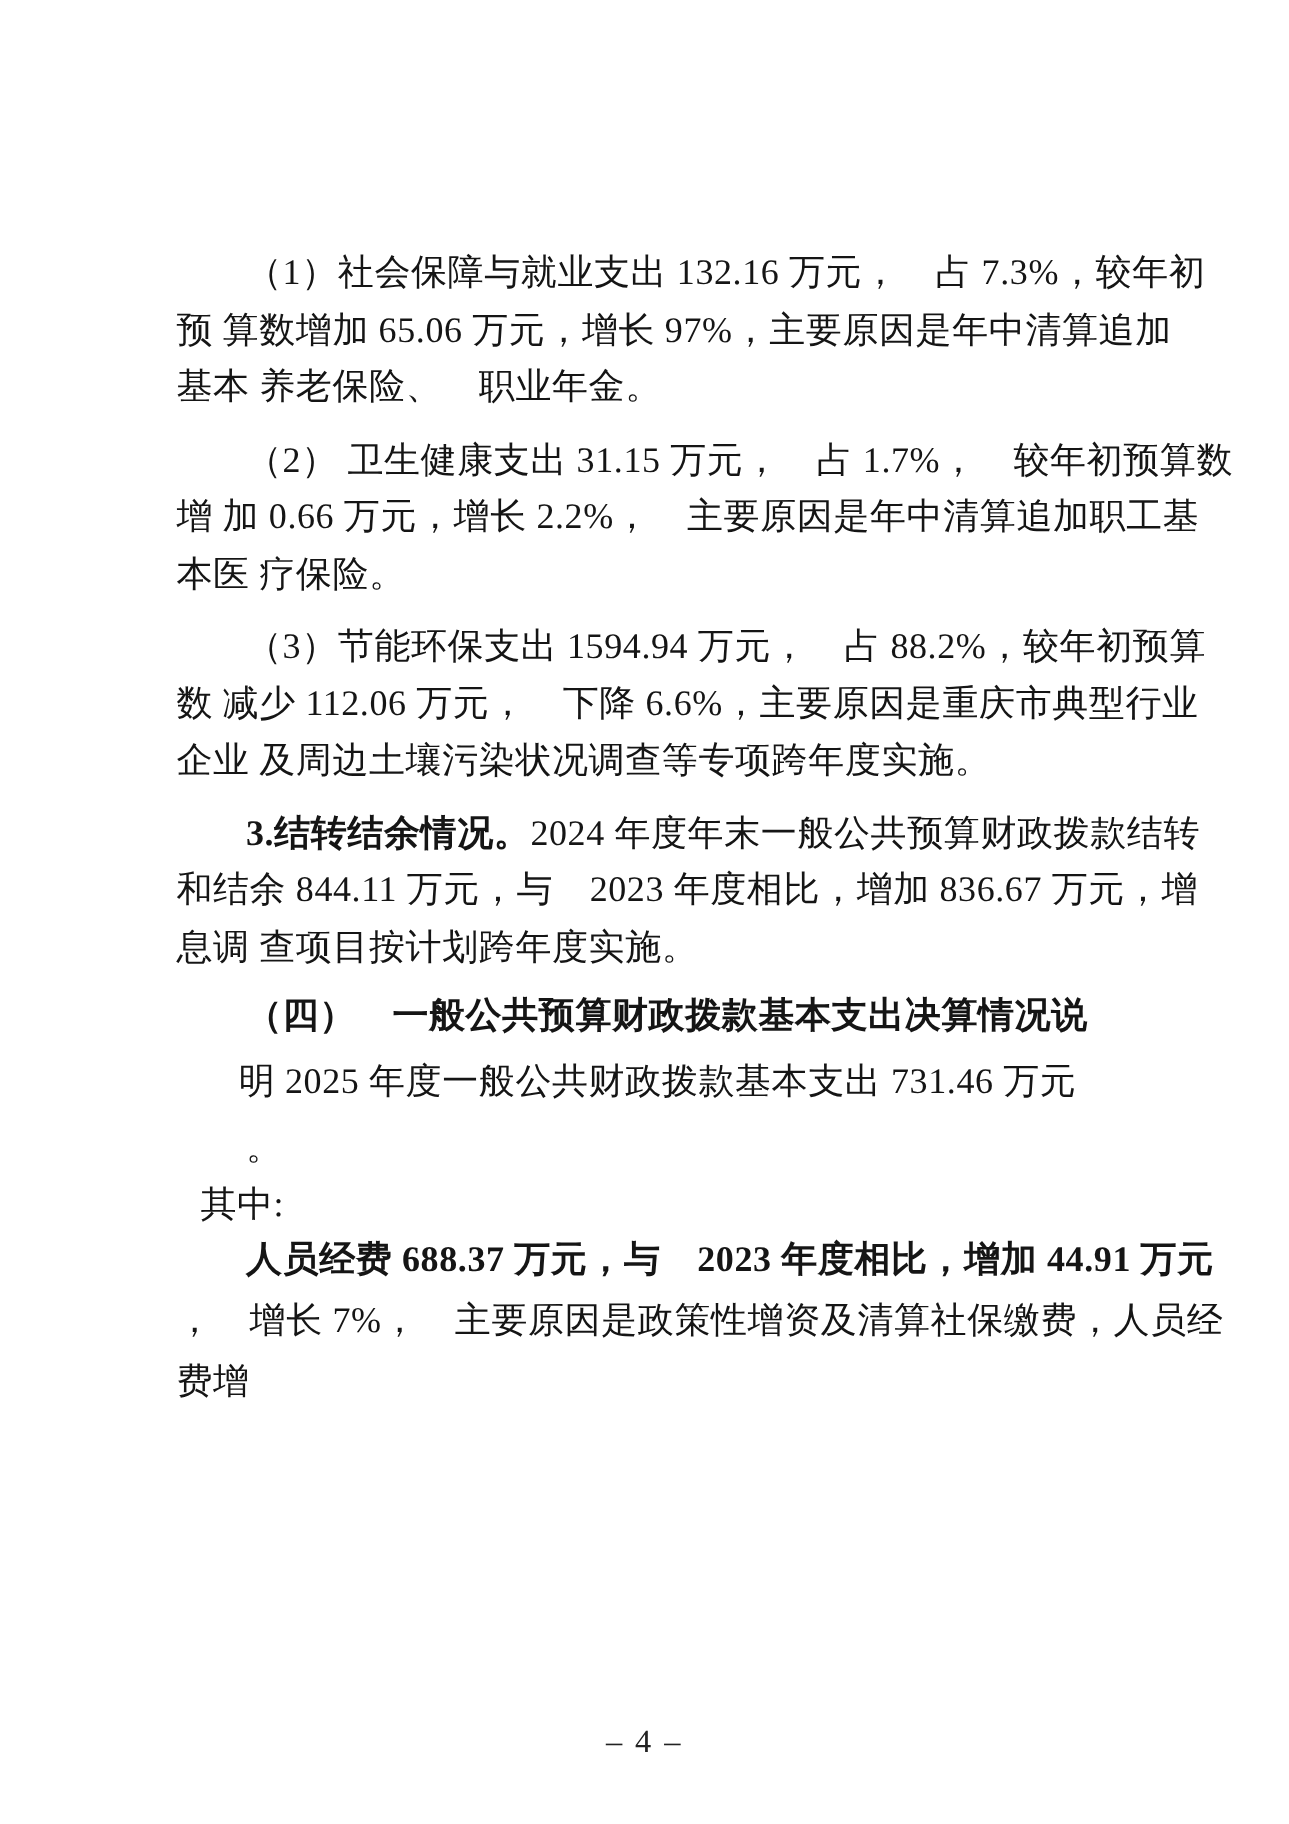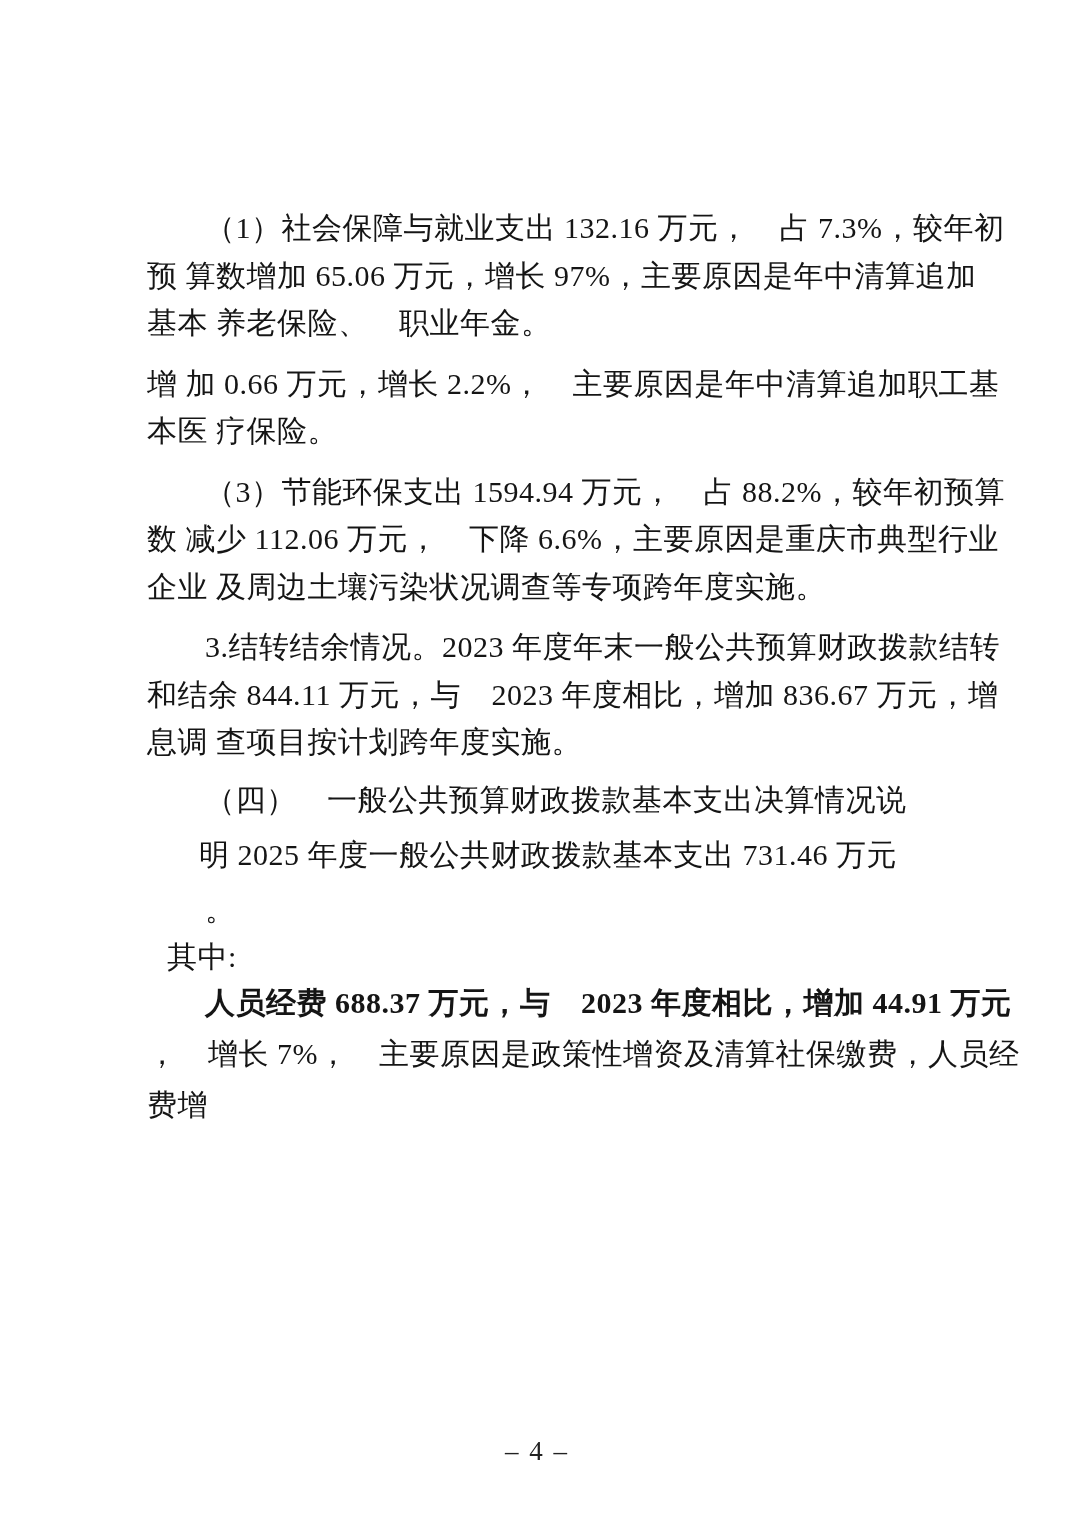--- a/index.html
+++ b/index.html
@@ -29,21 +29,21 @@
     white-space: pre;
     letter-spacing: 0.5px;
   }
   .para.p-carry { margin-bottom: 6px; }
   .para.p-sec4 { margin-bottom: 0; }
   .para.p-sec4 .line { line-height: 55px; }
   .para.p-among { margin-bottom: 0; }
   .para.p-among .line { line-height: 40px; }
   .para.p-personnel { margin-bottom: 0; }
   .para.p-personnel .line { line-height: 51px; }
-  .bold { font-weight: normal; }
+  .bold { font-weight: bold; }
   .footer {
     position: absolute;
     left: 0;
     top: 1436px;
     width: 1074px;
     text-align: center;
     font-size: 27px;
     letter-spacing: 2px;
     color: #222222;
   }
@@ -52,30 +52,31 @@
 <body>
 
 <div class="page">
   <div class="content" id="content">
       <div class="para p-body">
         <div class="line" style="padding-left: 58px;"><span>（1）社会保障与就业支出 132.16 万元，　占 7.3%，较年初</span></div>
         <div class="line"><span>预 算数增加 65.06 万元，增长 97%，主要原因是年中清算追加</span></div>
         <div class="line"><span>基本 养老保险、　职业年金。</span></div>
       </div>
       <div class="para p-body">
+        <div class="line" style="padding-left: 58px;"><span>（2） 卫生健康支出 31.15 万元，　占 1.7%，　较年初预算数</span></div>
         <div class="line"><span>增 加 0.66 万元，增长 2.2%，　主要原因是年中清算追加职工基</span></div>
         <div class="line"><span>本医 疗保险。</span></div>
       </div>
       <div class="para p-body">
         <div class="line" style="padding-left: 58px;"><span>（3）节能环保支出 1594.94 万元，　占 88.2%，较年初预算</span></div>
         <div class="line"><span>数 减少 112.06 万元，　下降 6.6%，主要原因是重庆市典型行业</span></div>
         <div class="line"><span>企业 及周边土壤污染状况调查等专项跨年度实施。</span></div>
       </div>
       <div class="para p-carry">
-        <div class="line" style="padding-left: 58px;"><span class="bold">3.结转结余情况。</span><span>2023 年度年末一般公共预算财政拨款结转</span></div>
+        <div class="line" style="padding-left: 58px;"><span class="bold">3.结转结余情况。</span><span>2024 年度年末一般公共预算财政拨款结转</span></div>
         <div class="line"><span>和结余 844.11 万元，与　2023 年度相比，增加 836.67 万元，增</span></div>
         <div class="line"><span>息调 查项目按计划跨年度实施。</span></div>
       </div>
       <div class="para p-sec4">
         <div class="line" style="padding-left: 58px;"><span class="bold">（四）　一般公共预算财政拨款基本支出决算情况说</span></div>
         <div class="line" style="padding-left: 52px;"><span>明 2025 年度一般公共财政拨款基本支出 731.46 万元</span></div>
         <div class="line" style="padding-left: 58px;"><span>。</span></div>
       </div>
       <div class="para p-among">
         <div class="line" style="padding-left: 20px;"><span>其中:</span></div>

